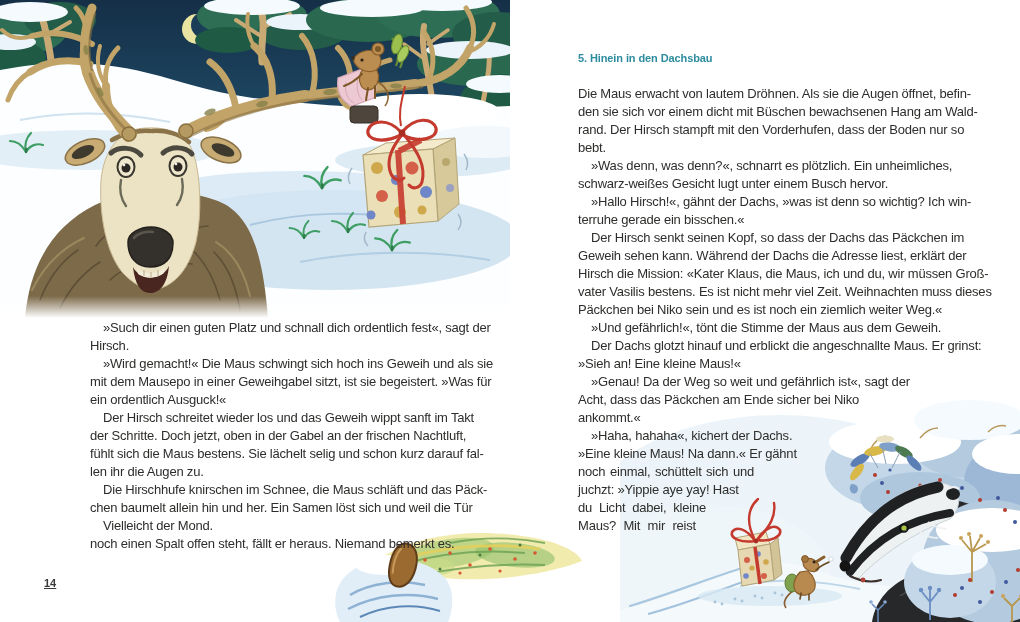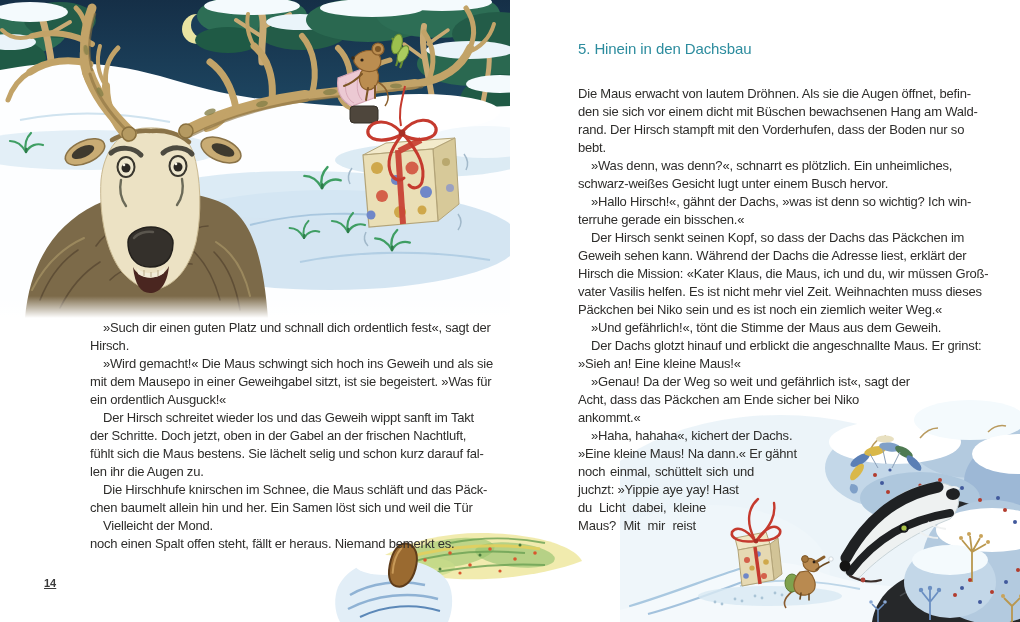--- a/index.html
+++ b/index.html
@@ -7,21 +7,21 @@
           font-family:"Liberation Sans",sans-serif;}
   .page{position:absolute;top:0;width:510px;height:622px;background:transparent;}
   #page-left{left:0;}
   #page-right{left:510px;}
   .illu{position:absolute;pointer-events:none;}
   .body-text{position:absolute;width:357px;font-size:13px;line-height:18px;
              letter-spacing:-0.2px;color:#2e2d2b;z-index:5;}
   .ln{height:18px;white-space:nowrap;overflow:visible;}
   .ln.j{text-align:justify;text-align-last:justify;}
   .ln.in{text-indent:13px;}
-  .chapter-heading{position:absolute;left:68px;top:40px;font-size:15px;font-weight:normal;
+  .chapter-heading{position:absolute;left:68px;top:52px;font-size:11px;font-weight:bold;
              color:var(--heading,#2c8c9e);letter-spacing:-0.1px;z-index:5;}
   .page-num{position:absolute;left:44px;top:577px;font-size:11px;font-weight:bold;
              color:#3a3a3a;z-index:5;text-decoration:underline;}
 </style>
 </head>
 <body>
 
 <div class="spread">
 
   <div class="page" id="page-left">
@@ -267,21 +267,21 @@
         <div class="ln j">den sie sich vor einem dicht mit Büschen bewachsenen Hang am Wald-</div>
         <div class="ln j">rand. Der Hirsch stampft mit den Vorderhufen, dass der Boden nur so</div>
         <div class="ln">bebt.</div>
         <div class="ln j in">»Was denn, was denn?«, schnarrt es plötzlich. Ein unheimliches,</div>
         <div class="ln">schwarz-weißes Gesicht lugt unter einem Busch hervor.</div>
         <div class="ln j in">»Hallo Hirsch!«, gähnt der Dachs, »was ist denn so wichtig? Ich win-</div>
         <div class="ln">terruhe gerade ein bisschen.«</div>
         <div class="ln j in">Der Hirsch senkt seinen Kopf, so dass der Dachs das Päckchen im</div>
         <div class="ln j">Geweih sehen kann. Während der Dachs die Adresse liest, erklärt der</div>
         <div class="ln j">Hirsch die Mission: «Kater Klaus, die Maus, ich und du, wir müssen Groß-</div>
-        <div class="ln j">vater Vasilis helfen. Es ist nicht mehr viel Zeit. Weihnachten muss dieses</div>
+        <div class="ln j">vater Vasilis bestens. Es ist nicht mehr viel Zeit. Weihnachten muss dieses</div>
         <div class="ln">Päckchen bei Niko sein und es ist noch ein ziemlich weiter Weg.«</div>
         <div class="ln in">»Und gefährlich!«, tönt die Stimme der Maus aus dem Geweih.</div>
         <div class="ln j in">Der Dachs glotzt hinauf und erblickt die angeschnallte Maus. Er grinst:</div>
         <div class="ln">»Sieh an! Eine kleine Maus!«</div>
         <div class="ln j in" style="width: 308px;">»Genau! Da der Weg so weit und gefährlich ist«, sagt der</div>
         <div class="ln j" style="width: 222px;">Acht, dass das Päckchen am Ende sicher bei Niko</div>
         <div class="ln">ankommt.«</div>
         <div class="ln j in" style="width: 213px;">»Haha, hahaha«, kichert der Dachs.</div>
         <div class="ln j" style="width: 200px;">»Eine kleine Maus! Na dann.« Er gähnt</div>
         <div class="ln j" style="width: 176px;">noch einmal, schüttelt sich und</div>

